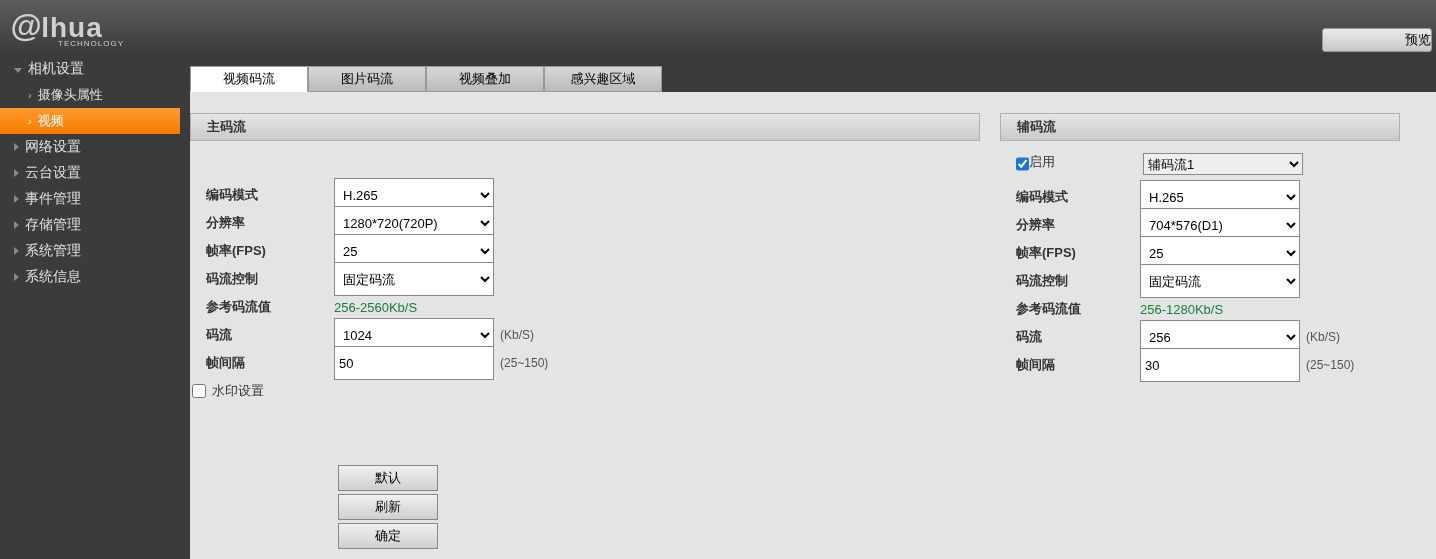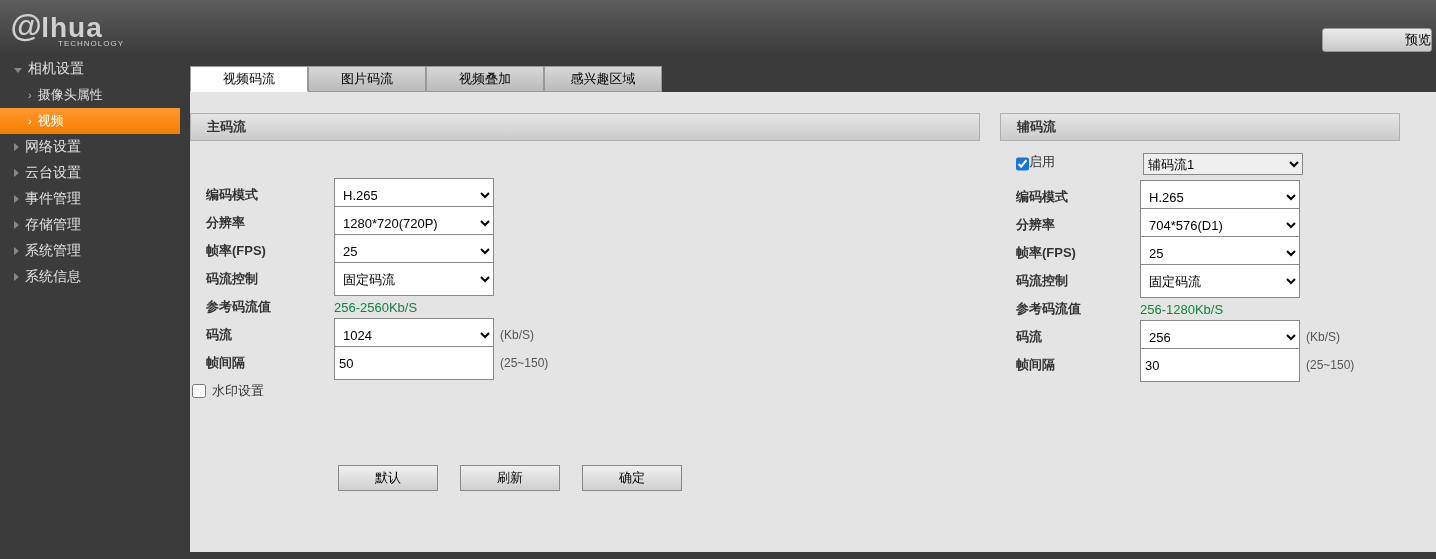--- a/index.html
+++ b/index.html
@@ -40,21 +40,21 @@
 .row { display: flex; align-items: center; height: 28px; font-size: 13px; color: #333; }
 .row .label { width: 128px; font-weight: bold; }
 .row select, .row input[type="text"] { width: 160px; height: 34px; border: 1px solid #888; font-size: 13px; padding: 0 4px; background: #fff; }
 .row .suffix { margin-left: 6px; color: #555; font-size: 12px; }
 .row .static { color: #15803d; }
 .row input[type="checkbox"] { width: 14px; height: 14px; margin-right: 6px; accent-color: #1976d2; }
 
 .sub-enable { display: flex; padding: 12px 0 8px 0; font-size: 13px; color: #333; }
 .sub-enable select { width: 160px; height: 22px; border: 1px solid #888; font-size: 13px; margin-left: 88px; }
 
-.btns { display: flex; gap: 22px; margin: 60px 0 0 148px; }
+.btns { display: flex; gap: 3px; margin: 60px 0 0 148px; flex-direction: column; }
 .btn { width: 100px; height: 26px; background: linear-gradient(to bottom, #f0f0f0, #cfcfcf); border: 1px solid #888; font-size: 13px; cursor: pointer; }
 
 .sub-form { padding: 0 0 0 16px; }
 .sub-form .row .label { width: 124px; }
 </style>
 </head>
 <body>
 
 <div class="header">
   <div class="logo">

